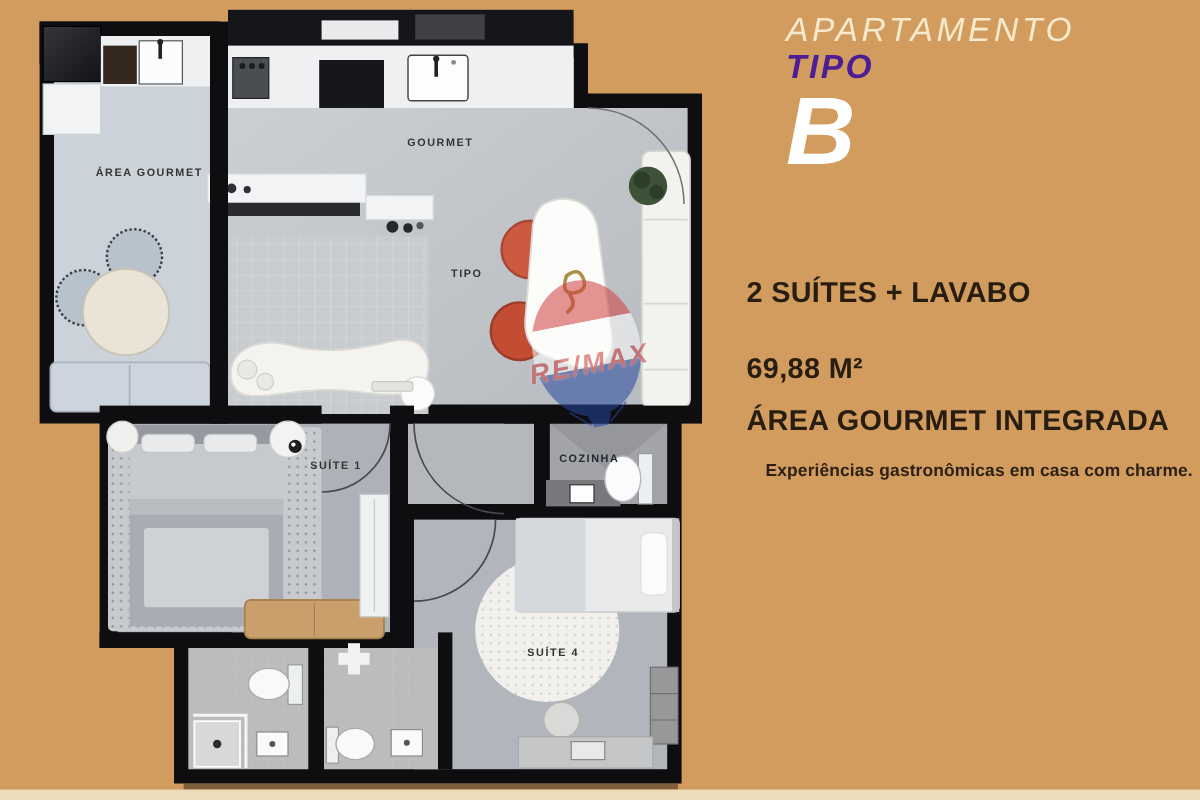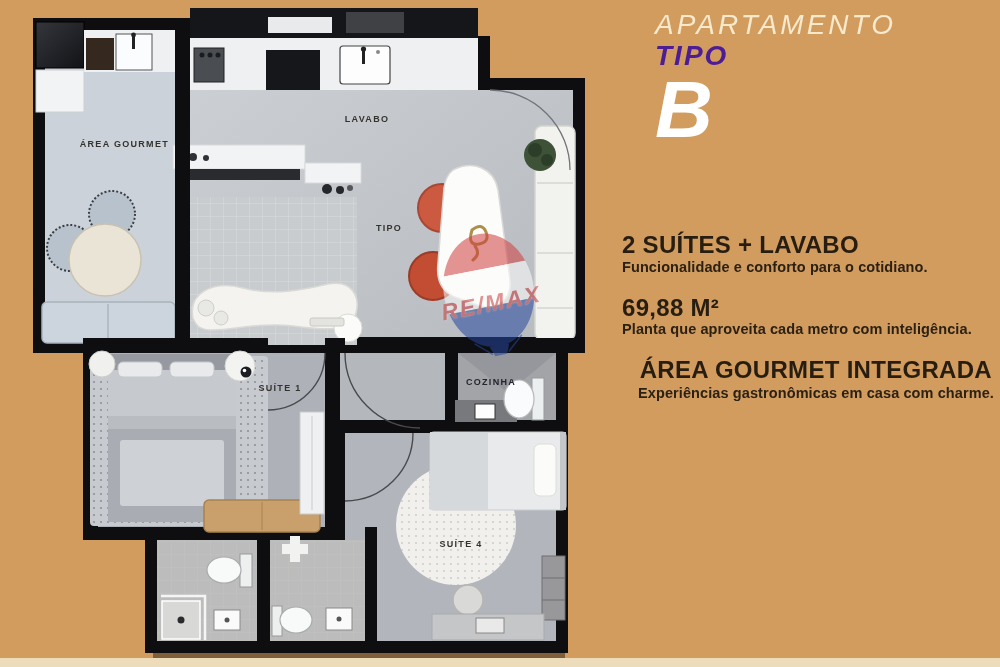--- a/index.html
+++ b/index.html
@@ -45,21 +45,21 @@
   .feature-h{
     position:absolute;left:22px;width:370px;font-size:24px;font-weight:bold;
     color:#271d11;letter-spacing:.3px;line-height:26px;
   }
   .feature-p{
     position:absolute;left:22px;width:372px;font-size:14.5px;font-weight:bold;
     color:#2c2115;letter-spacing:.1px;line-height:16px;
   }
   .f1h{top:232px;} .f1p{top:259px;}
   .f2h{top:295px;} .f2p{top:321px;}
-  .f3h{top:357px;text-align:right;} .f3p{top:385px;text-align:right;}
+  .f3h{top:338px;} .f3p{top:385px;text-align:right;}
 </style>
 </head>
 <body>
 
 <div class="plan">
   <svg width="566" height="650" viewBox="0 0 566 650">
     <defs>
       <linearGradient id="floorgrad" x1="0" y1="0" x2="1" y2="1">
         <stop offset="0" stop-color="#cdd1d6"></stop>
           <stop offset="1" stop-color="#b7bbc0"></stop>
@@ -250,21 +250,21 @@
       <rect x="262" y="528" width="10" height="26" fill="#f2f2f0"></rect>
       <rect x="254" y="536" width="26" height="10" fill="#f2f2f0"></rect>
       <rect x="244" y="598" width="10" height="30" fill="#eef0f0" stroke="#97999b" stroke-width="1"></rect>
       <ellipse cx="268" cy="612" rx="16" ry="13" fill="#f8f9f9" stroke="#a9abad" stroke-width="1.2"></ellipse>
       <rect x="298" y="600" width="26" height="22" fill="#fafafa" stroke="#8a8a8c" stroke-width="1"></rect>
       <circle cx="311" cy="611" r="2.5" fill="#555"></circle>
     </g>
   </svg>
 
   <div class="room-label lbl-gourmet">ÁREA GOURMET</div>
-  <div class="room-label lbl-cozinha">LAVABO</div>
+  <div class="room-label lbl-cozinha">GOURMET</div>
   <div class="room-label lbl-salas">TIPO</div>
   <div class="room-label lbl-suite1">SUÍTE 1</div>
   <div class="room-label lbl-lavabo">COZINHA</div>
   <div class="room-label lbl-suite2">SUÍTE 4</div>
 
   <div class="watermark">
     <svg class="balloon" width="94" height="130" viewBox="-47 -60 94 130">
       <g clip-path="url(#bal)" transform="translate(0,-2)">
         <rect x="-50" y="-62" width="100" height="40" fill="#d23f3f"></rect>
         <rect x="-50" y="-22" width="100" height="38" fill="#fdfdfd"></rect>
@@ -279,22 +279,20 @@
 </div>
 
 <div class="panel">
   <div class="title-block">
     <div class="title-line1">APARTAMENTO</div>
     <div class="title-line2">TIPO</div>
     <div class="title-line3">B</div>
   </div>
 
   <div class="feature-h f1h">2 SUÍTES + LAVABO</div>
-  <div class="feature-p f1p">Funcionalidade e conforto para o cotidiano.</div>
 
   <div class="feature-h f2h">69,88 M²</div>
-  <div class="feature-p f2p">Planta que aproveita cada metro com inteligência.</div>
 
   <div class="feature-h f3h">ÁREA GOURMET INTEGRADA</div>
   <div class="feature-p f3p">Experiências gastronômicas em casa com charme.</div>
 </div>
 
 <div class="bottom-strip"></div>
 
 </body></html>

